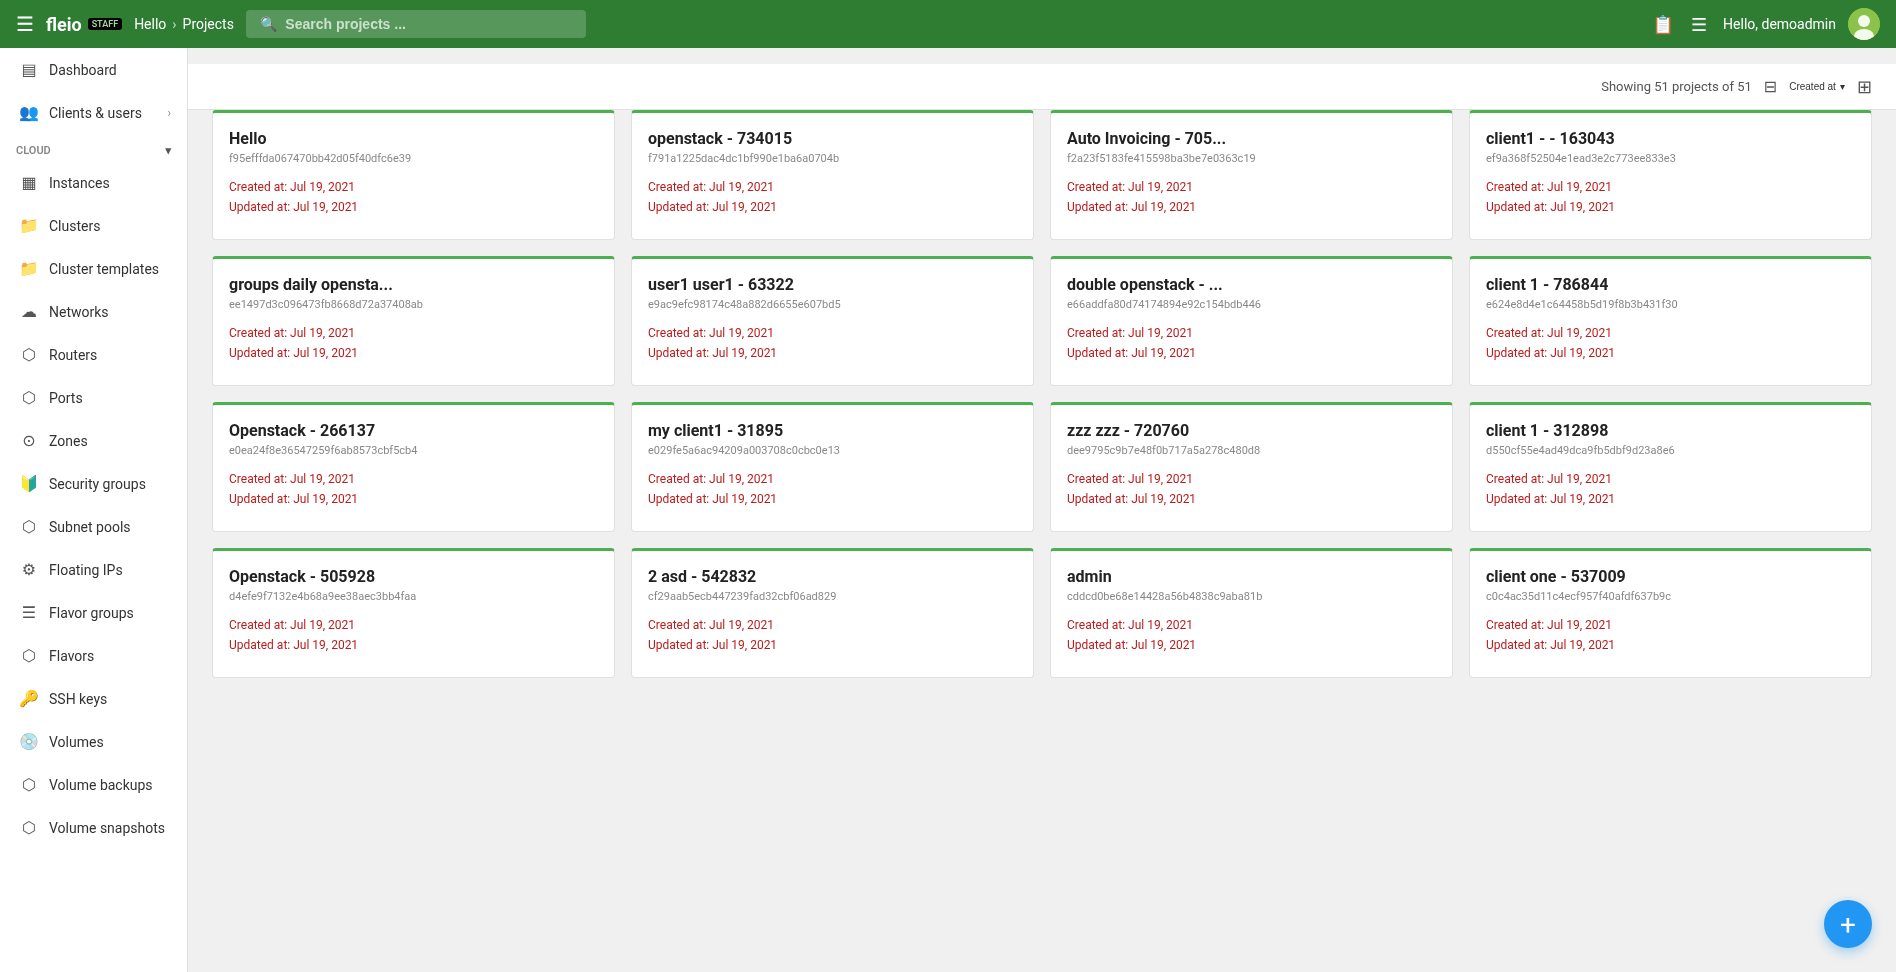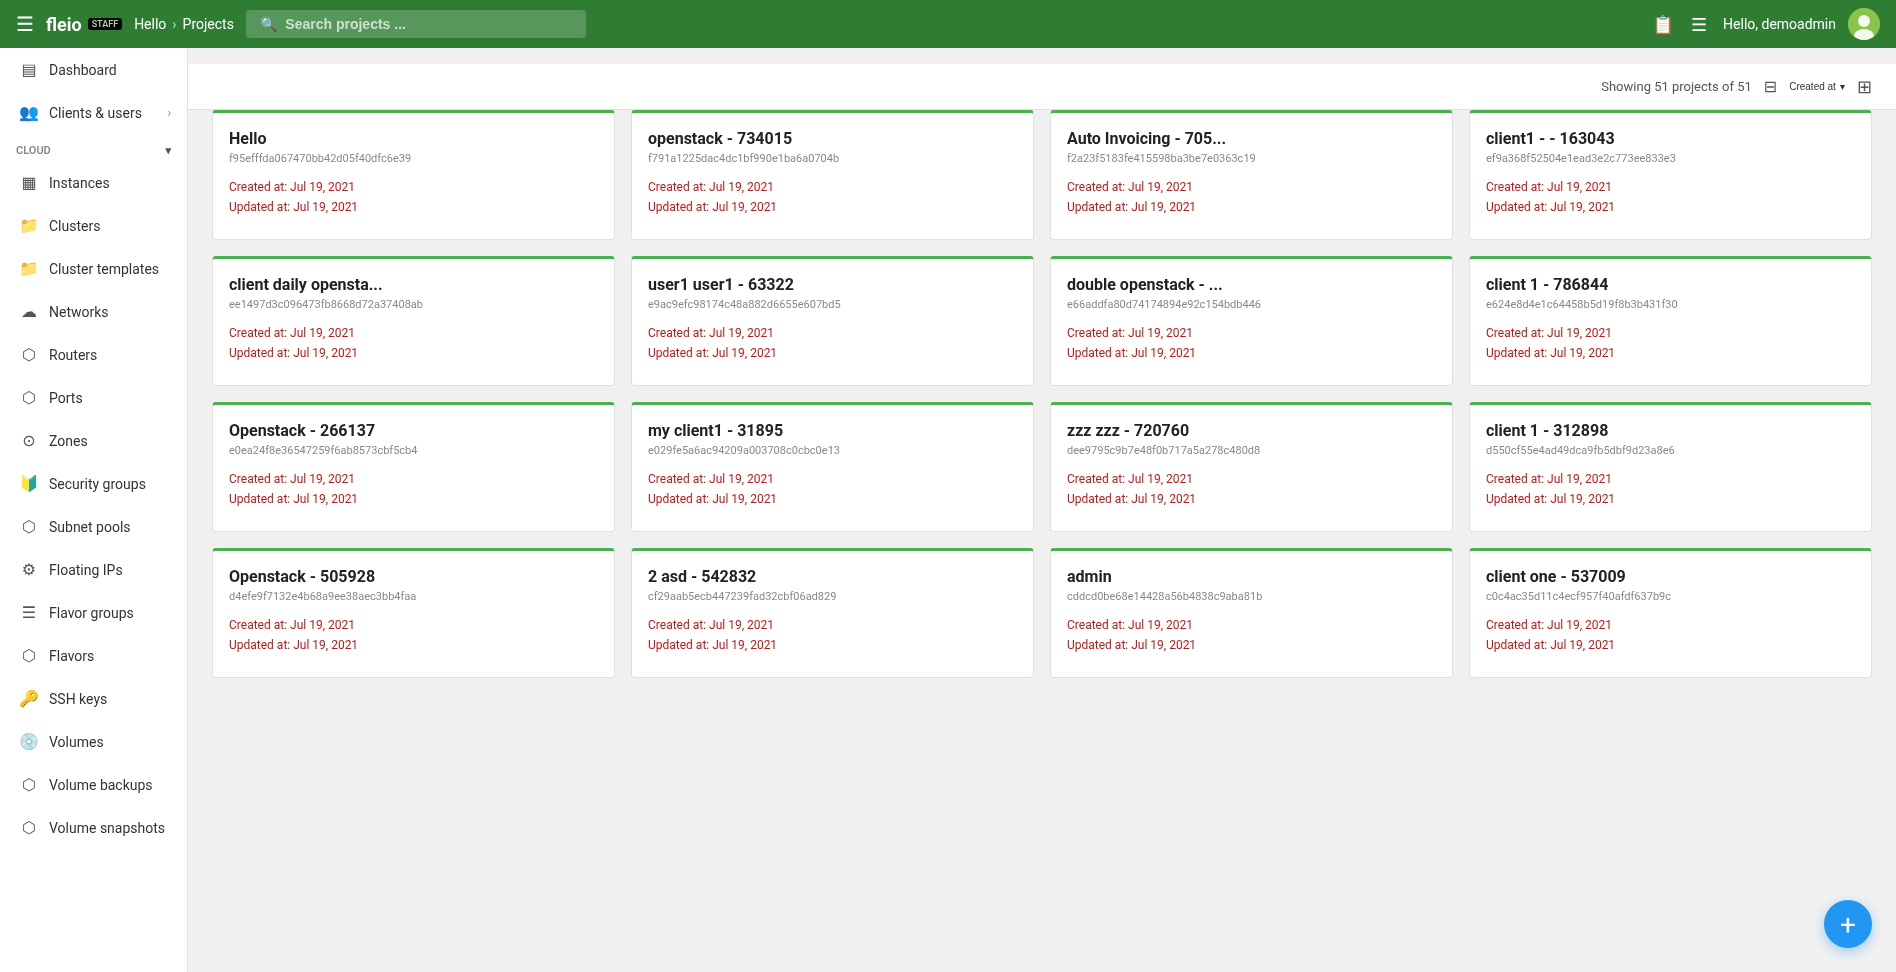--- a/index.html
+++ b/index.html
@@ -298,21 +298,21 @@
     </div>
         <div class="project-card">
       <div class="card-title">client1 - - 163043</div>
       <div class="card-id">ef9a368f52504e1ead3e2c773ee833e3</div>
       <div class="card-meta">
         <div>Created at: Jul 19, 2021</div>
         <div>Updated at: Jul 19, 2021</div>
       </div>
     </div>
         <div class="project-card">
-      <div class="card-title">client daily opensta...</div>
+      <div class="card-title">groups daily opensta...</div>
       <div class="card-id">ee1497d3c096473fb8668d72a37408ab</div>
       <div class="card-meta">
         <div>Created at: Jul 19, 2021</div>
         <div>Updated at: Jul 19, 2021</div>
       </div>
     </div>
         <div class="project-card">
       <div class="card-title">user1 user1 - 63322</div>
       <div class="card-id">e9ac9efc98174c48a882d6655e607bd5</div>
       <div class="card-meta">

